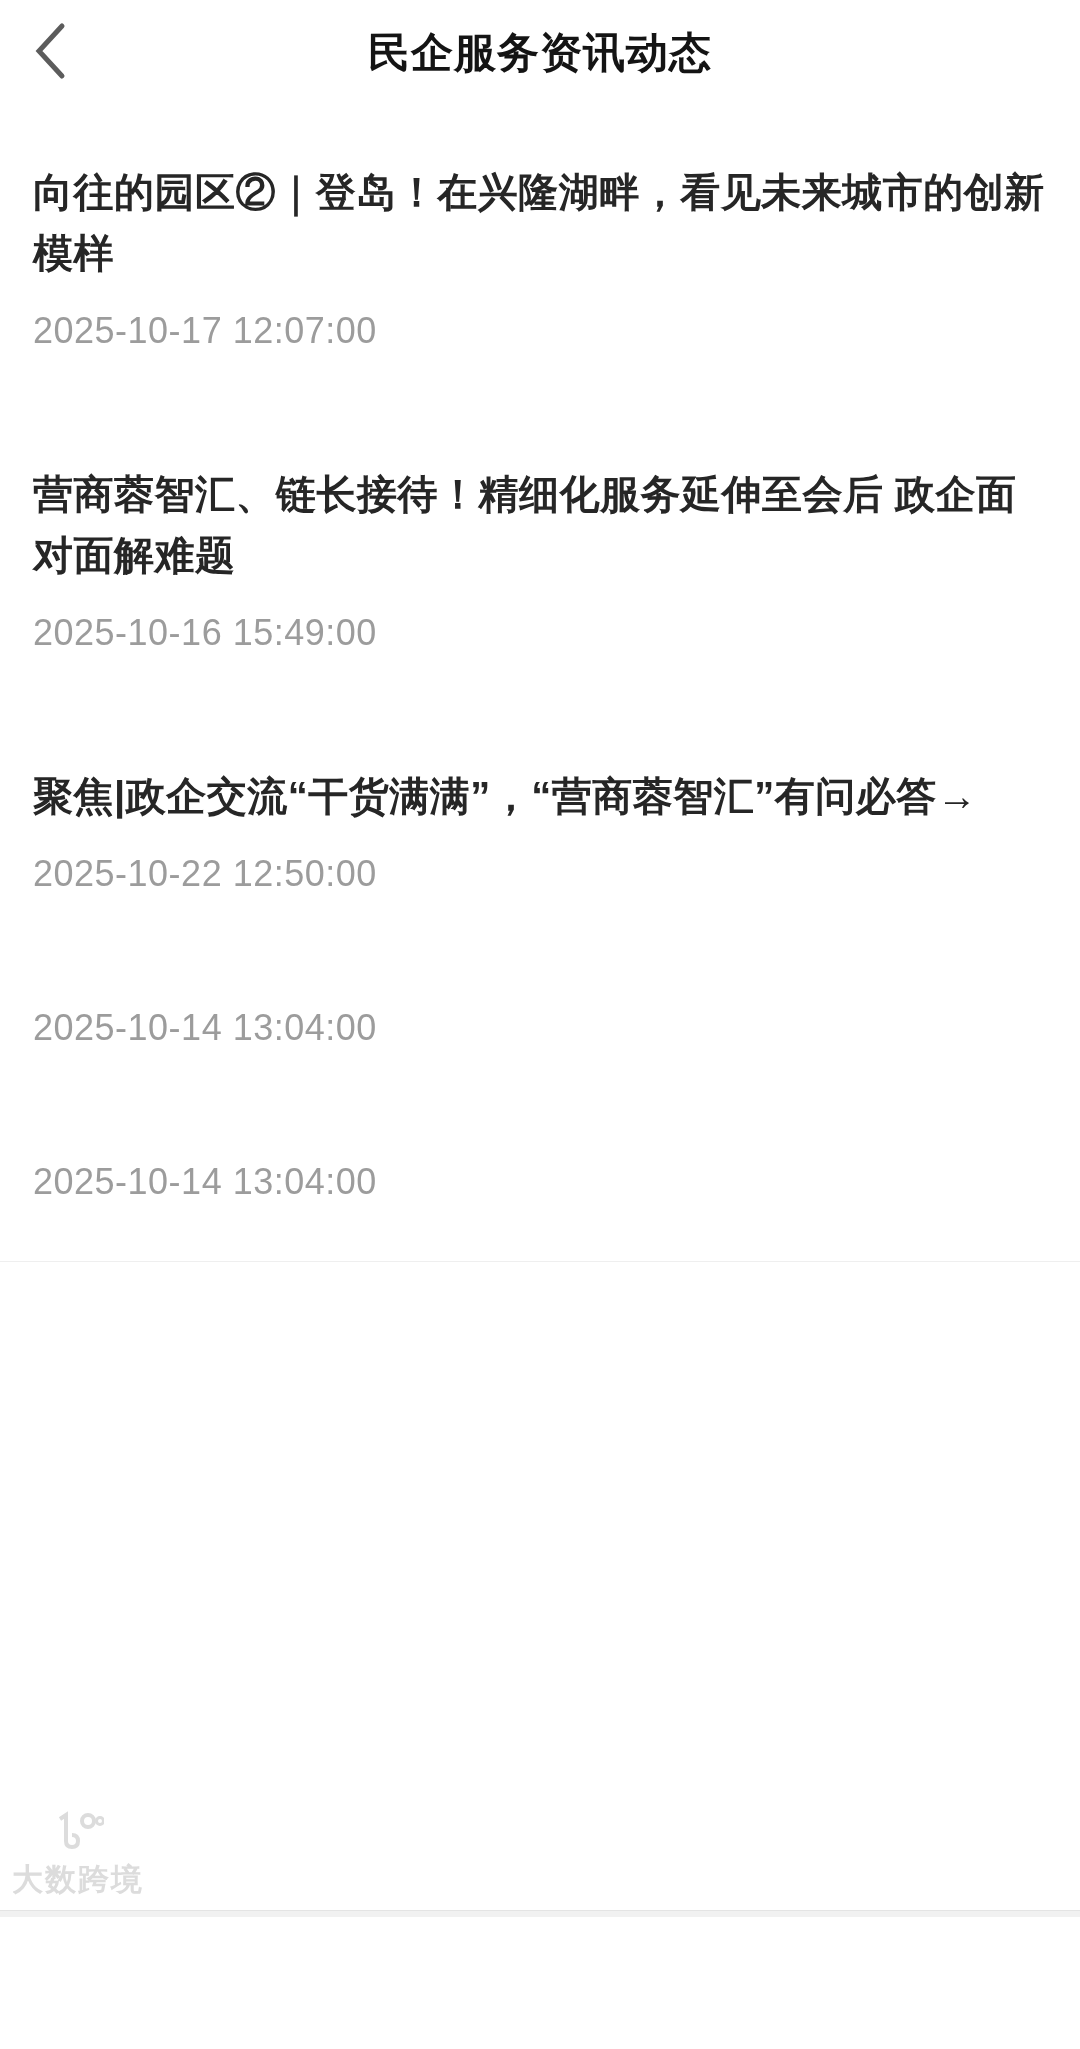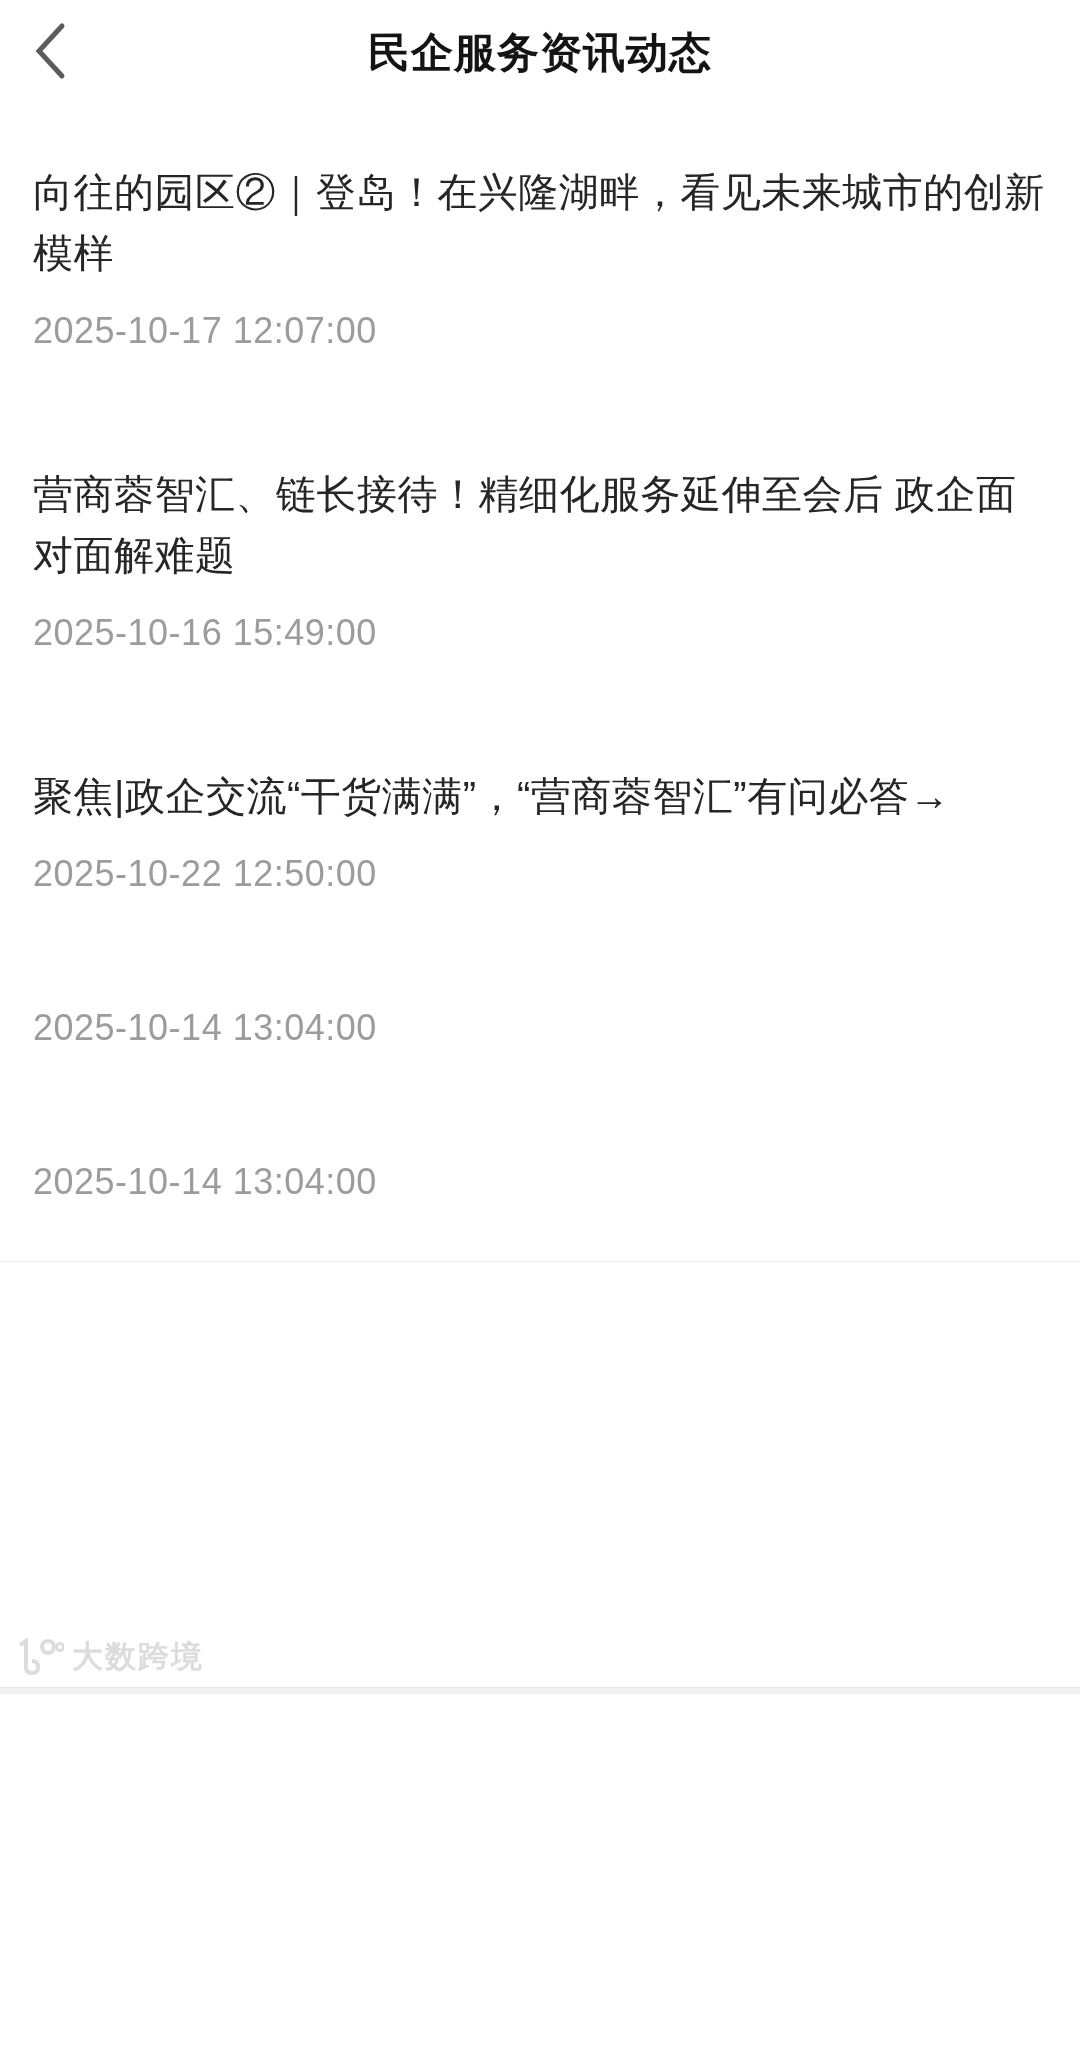--- a/index.html
+++ b/index.html
@@ -3,21 +3,21 @@
 <meta charset="utf-8">
 <style>
   html, body {
     margin: 0;
     padding: 0;
     font-family: "Liberation Sans", sans-serif;
   }
   .page {
     position: relative;
     width: 1080px;
-    height: 1694px;
+    height: 1917px;
     background: #ffffff;
     overflow: hidden;
     box-sizing: border-box;
   }
   
   .header {
     position: relative;
     height: 106px;
     display: flex;
     align-items: center;
@@ -53,21 +53,21 @@
     padding: 0 33px;
     margin-top: 56px;
   }
   .news-item {
     margin-bottom: 112px;
     cursor: pointer;
   }
   .news-title {
     font-size: 40px;
     line-height: 61px;
-    font-weight: 400;
+    font-weight: 700;
     color: #262626;
     letter-spacing: 0.5px;
   }
   .news-time {
     margin-top: 26px;
     font-size: 36px;
     font-stretch: condensed;
     color: #9c9c9c;
     letter-spacing: 0.5px;
   }
@@ -83,20 +83,21 @@
     bottom: 16px;
     display: flex;
     align-items: center;
     gap: 8px;
     color: #dcdcdc;
     font-size: 31px;
     font-weight: 700;
     letter-spacing: 2px;
     text-shadow: 0 0 3px rgba(255,255,255,0.95);
     user-select: none;
+    flex-direction: column;
   }
   .watermark svg { display: block; }
   
   .footer-bar {
     position: absolute;
     left: 0;
     bottom: 0;
     width: 100%;
     height: 7px;
     background: #f1f1f1;

